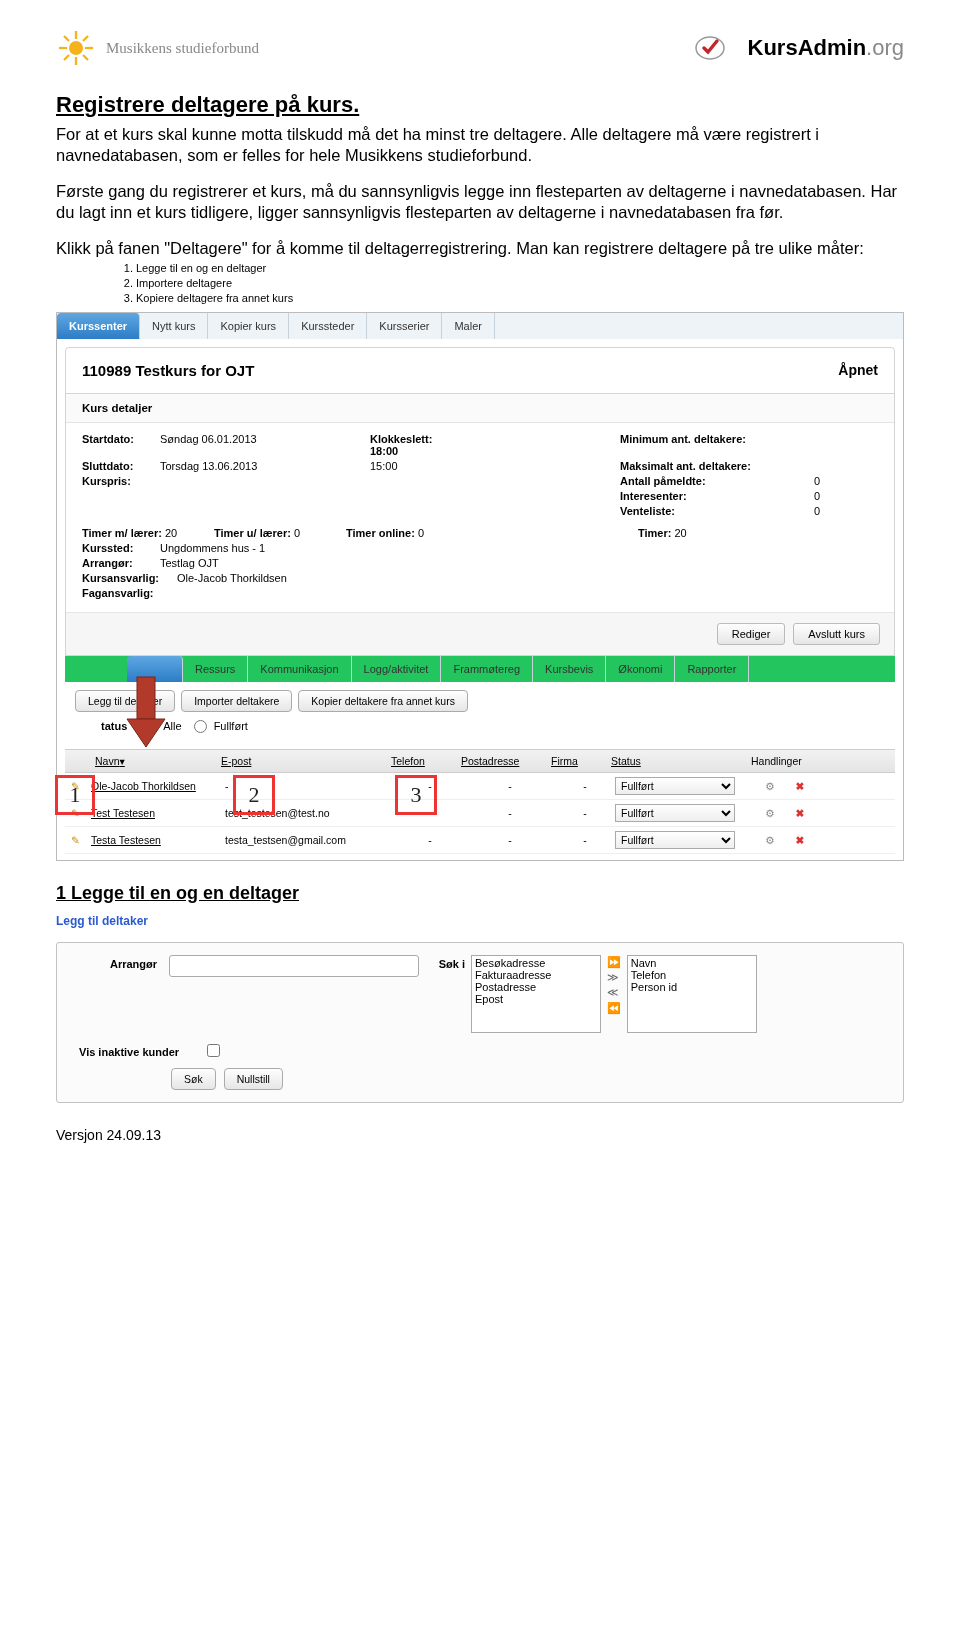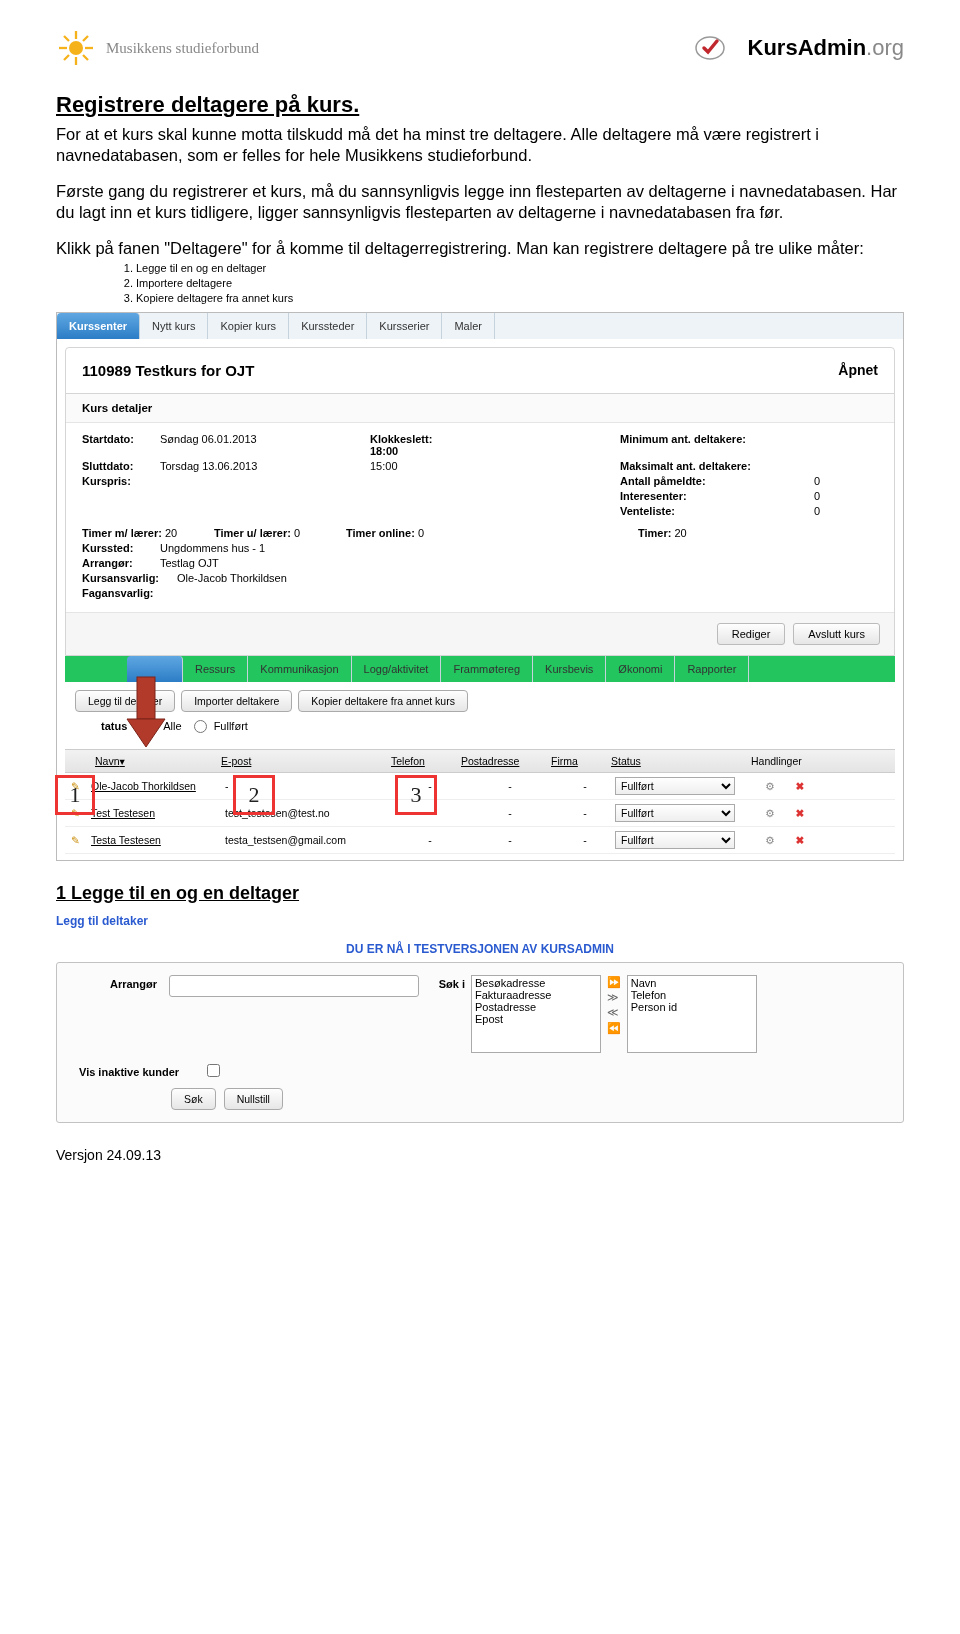--- a/index.html
+++ b/index.html
@@ -292,21 +292,20 @@
           <span class="del">✖</span>
         </div>
       </div>
     <div style="height:6px"></div>
   </div>
 
   <h2 class="sub">1 Legge til en og en deltager</h2>
 
   <div class="screenshot2">
     <div class="s2-title">Legg til deltaker</div>
-    <div class="s2-banner">DU ER NÅ I TESTVERSJONEN AV KURSADMIN</div>
     <div class="s2-panel">
       <div class="s2-row">
         <label>Arrangør</label>
         <input type="text" style="">
         <span class="srch">Søk i</span>
         <div class="s2-list">
           <div>Besøkadresse</div>
             <div>Fakturaadresse</div>
             <div>Postadresse</div>
             <div>Epost</div>

